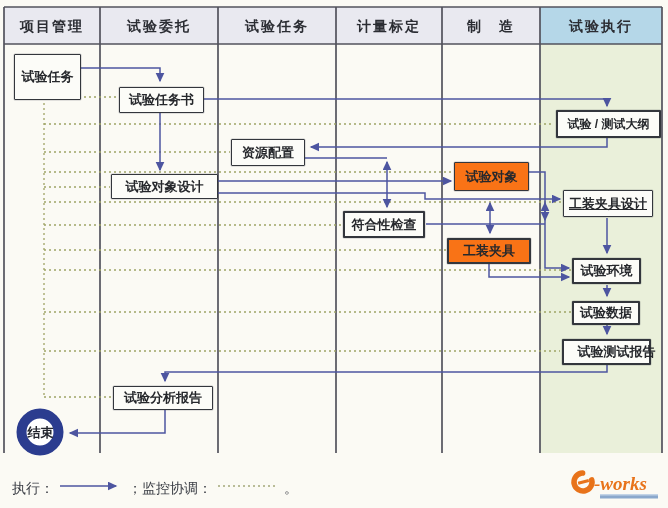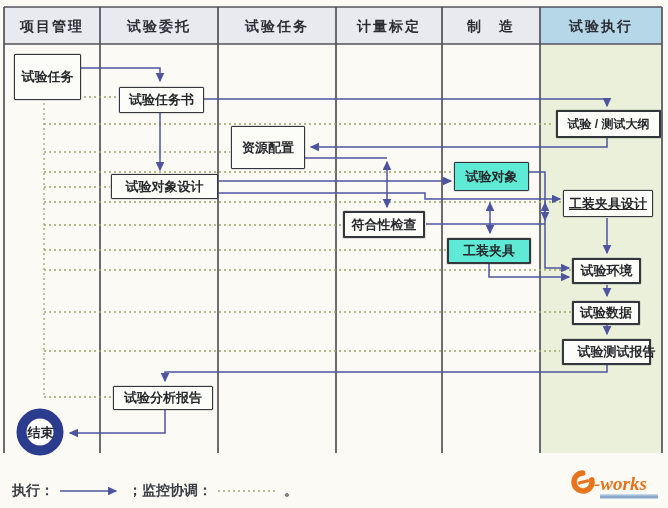--- a/index.html
+++ b/index.html
@@ -17,30 +17,30 @@
     letter-spacing:2px;white-space:nowrap;
   }
   .node{
     position:absolute;box-sizing:border-box;
     background:#fcfcf8;border:1.6px solid #33363c;border-radius:1px;
     display:flex;align-items:center;justify-content:center;
     font-size:13px;font-weight:bold;color:#26282c;white-space:nowrap;
     box-shadow:0 0 0 0.5px rgba(40,44,60,.25);
   }
   .node.thick{border-width:2.2px;}
-  .node.tint{background:#5eead4;}
+  .node.tint{background:#f97316;}
   .node.sm{font-size:12px;}
   .end-label{
     position:absolute;left:22px;top:424px;width:37px;text-align:center;
     font-size:13px;font-weight:bold;color:#23262e;
   }
   .legend{
     position:absolute;left:12px;top:480px;height:22px;
-    display:flex;align-items:center;gap:4px;
-    font-size:14px;font-weight:bold;color:#3a3d44;white-space:nowrap;
+    display:flex;align-items:flex-start;gap:4px;
+    font-size:14px;font-weight:normal;color:#3a3d44;white-space:nowrap;
   }
   .logo{position:absolute;left:570px;top:466px;width:94px;height:40px;}
 </style>
 </head>
 <body>
 
 <div class="stage">
 
   <svg class="layer" width="668" height="508">
     <defs>
@@ -110,21 +110,21 @@
   <div class="lane-title" style="left:4px;width:96px;">项目管理</div>
   <div class="lane-title" style="left:100px;width:118px;">试验委托</div>
   <div class="lane-title" style="left:218px;width:118px;">试验任务</div>
   <div class="lane-title" style="left:336px;width:106px;">计量标定</div>
   <div class="lane-title" style="left:442px;width:98px;">制　造</div>
   <div class="lane-title" style="left:540px;width:122px;">试验执行</div>
 
   <div class="node" style="left:14px;top:54px;width:67px;height:46px;text-align:right;">试验任务</div>
   <div class="node" style="left:119px;top:87px;width:85px;height:26px;">试验任务书</div>
   <div class="node thick sm" style="left:556px;top:110px;width:105px;height:28px;">试验 / 测试大纲</div>
-  <div class="node" style="left:231px;top:126px;width:74px;height:43px;">资源配置</div>
+  <div class="node" style="left:231px;top:139px;width:74px;height:27px;">资源配置</div>
   <div class="node" style="left:111px;top:174px;width:107px;height:25px;">试验对象设计</div>
   <div class="node tint" style="left:454px;top:162px;width:75px;height:29px;">试验对象</div>
   <div class="node" style="left:563px;top:190px;width:90px;height:27px;text-decoration:underline;">工装夹具设计</div>
   <div class="node thick" style="left:343px;top:211px;width:82px;height:27px;">符合性检查</div>
   <div class="node tint thick" style="left:447px;top:238px;width:84px;height:26px;">工装夹具</div>
   <div class="node thick" style="left:572px;top:301px;width:68px;height:24px;">试验数据</div>
   <div class="node thick" style="left:572px;top:258px;width:69px;height:26px;">试验环境</div>
   <div class="node thick" style="left:562px;top:339px;width:89px;height:26px;padding-left:20px;">试验测试报告</div>
   <div class="node" style="left:113px;top:386px;width:100px;height:24px;">试验分析报告</div>
 

